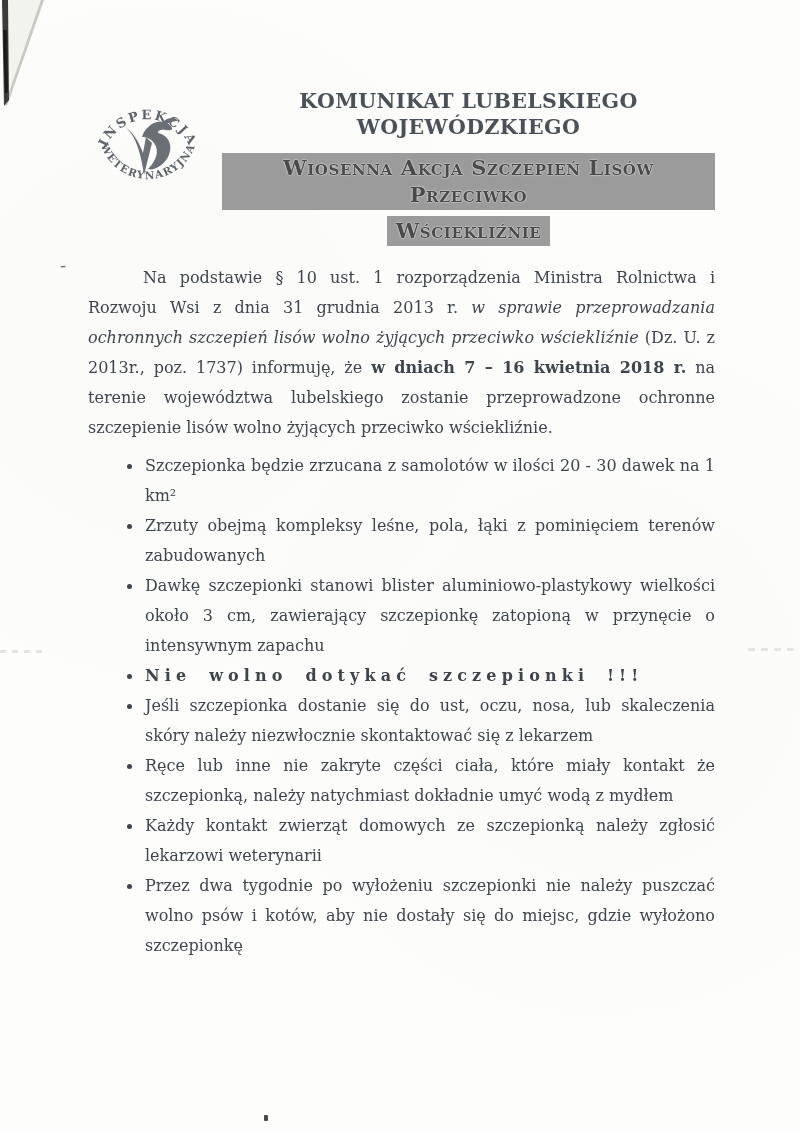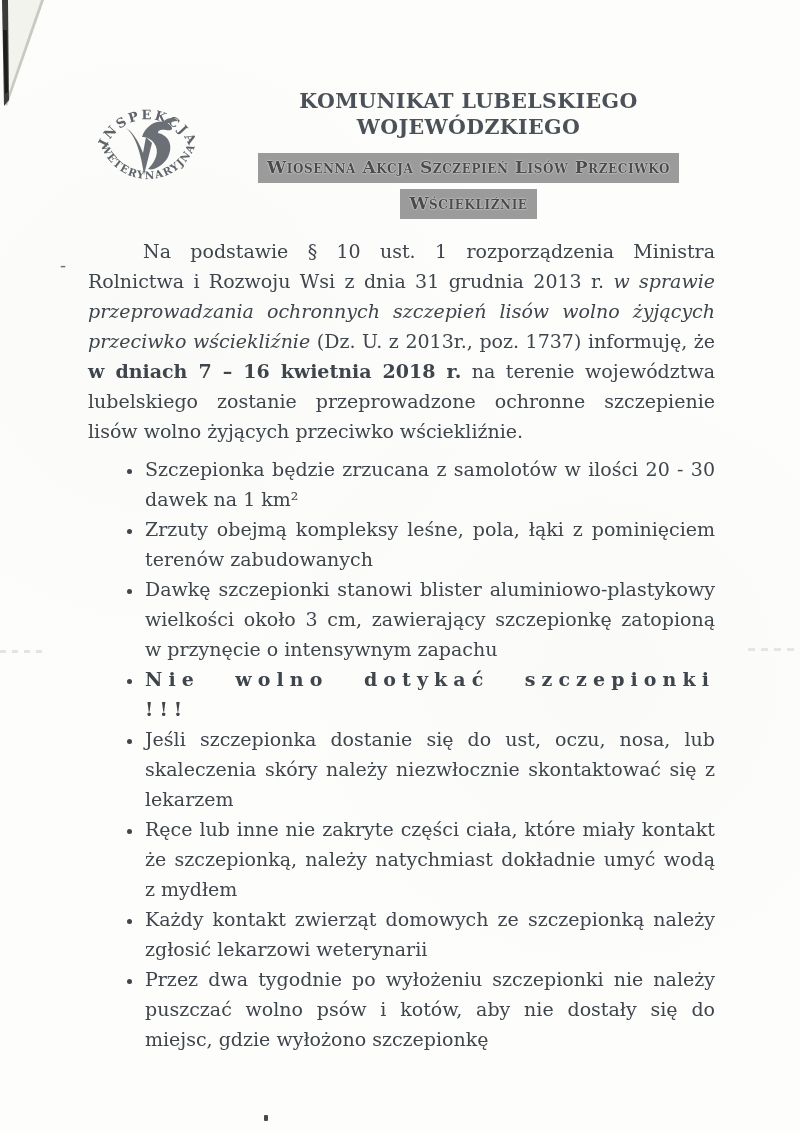--- a/index.html
+++ b/index.html
@@ -42,31 +42,31 @@
     color:var(--ink-soft);
     text-align:center;
   }
   .banner{margin-top:13px;line-height:0;}
   .banner .hl{
     display:inline-block;
     background:var(--banner-bg);
     color:var(--banner-text);
     font-weight:bold;
     font-variant:small-caps;
-    font-size:17px;
+    font-size:21px;
     line-height:27px;
     padding:1px 9px 2px 9px;
     letter-spacing:0.6px;
     text-shadow:0 0 2px rgba(255,255,255,0.75), 0 0 1px rgba(255,255,255,0.9);
   }
   .banner .hl.second{margin-top:6px;}
   
   .body-text{
     margin-top:17px;
-    font-size:19px;
+    font-size:16px;
     line-height:30px;
   }
   .lead{
     text-align:justify;
     text-indent:55px;
     margin:0;
   }
   .seg-italic{font-style:italic;}
   .seg-bold{font-weight:bold;}
   ul.points{

